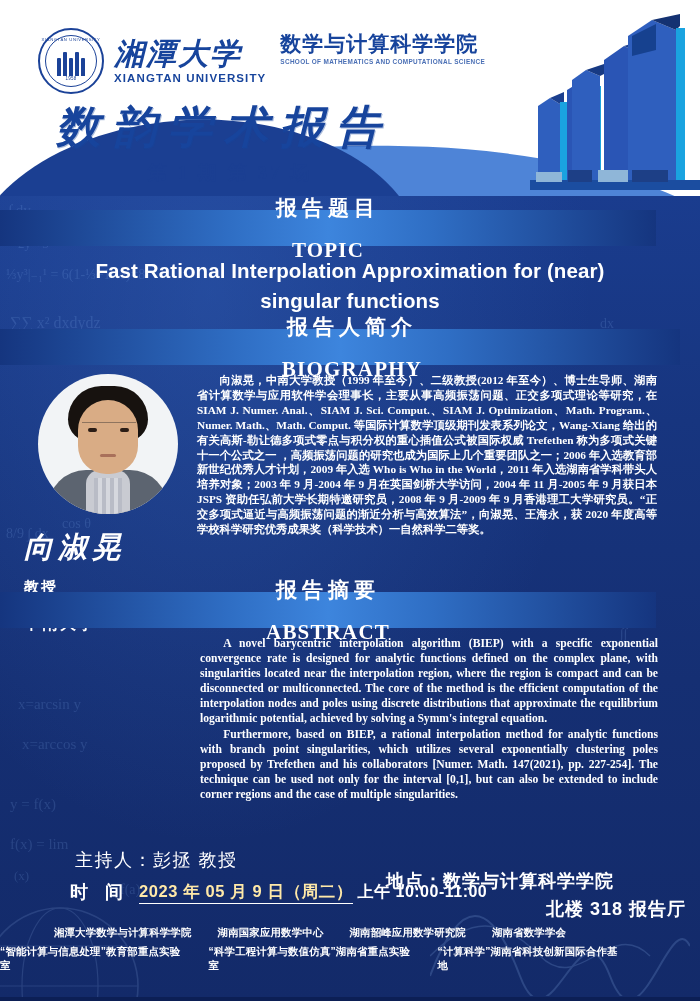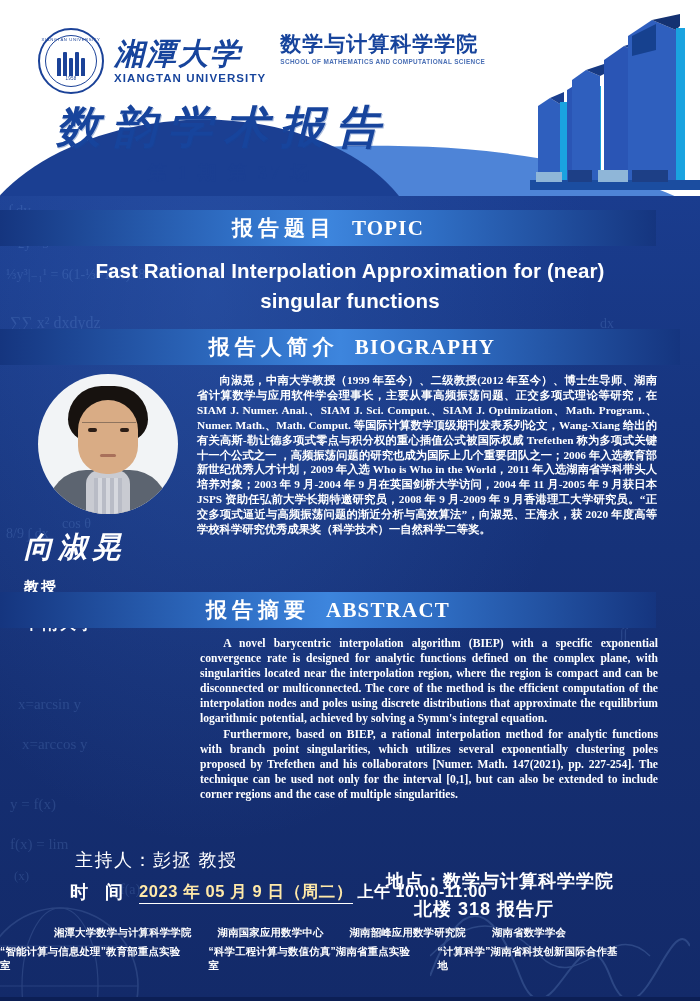--- a/index.html
+++ b/index.html
@@ -93,21 +93,21 @@
   .formula{
     position:absolute;color:rgba(150,190,255,.16);
     font-family:"Liberation Serif","DejaVu Serif",serif;
     white-space:nowrap;pointer-events:none;user-select:none;
   }
 
   
   .banner{
     position:absolute;left:0;width:656px;height:36px;
     background:linear-gradient(90deg,#15357f 0%,#2f6ec4 35%,#3d85dd 50%,#2f6ec4 66%,#15357f 100%);
-    display:flex;align-items:center;justify-content:center;gap:16px;
+    display:flex;align-items:center;justify-content:center;gap:16px;flex-direction:column;
   }
   .banner .cn{
     font-size:21px;font-weight:bold;color:#ffffff;letter-spacing:5px;
   }
   .banner .en{
     font-family:"Liberation Serif","DejaVu Serif",serif;
     font-size:21px;font-weight:bold;color:#ffffff;letter-spacing:1.2px;
   }
 
   
@@ -193,21 +193,21 @@
   .time-vals{margin-left:10px;text-align:right;}
   .time-date{
     font-size:16.5px;font-weight:bold;color:#ffe9a8;letter-spacing:.6px;
     padding-bottom:3px;border-bottom:1.5px solid #ffffff;
   }
   .time-hour{font-size:16px;font-weight:bold;color:#ffffff;letter-spacing:.5px;margin-top:4px;}
   .place{
     position:absolute;left:386px;top:868px;width:300px;
     font-size:18px;font-weight:bold;color:#ffffff;letter-spacing:1px;line-height:1.55;
   }
-  .place .l2{display:block;text-align:left;padding-left:28px;}
+  .place .l2{display:block;text-align:right;padding-left:28px;}
 
   
   .sponsors{
     position:absolute;left:0;top:926px;width:620px;
   }
   .sponsor-row{
     display:flex;justify-content:center;align-items:center;
     gap:26px;font-size:10.4px;font-weight:bold;color:#ffffff;letter-spacing:.2px;
     margin-bottom:5px;
   }

